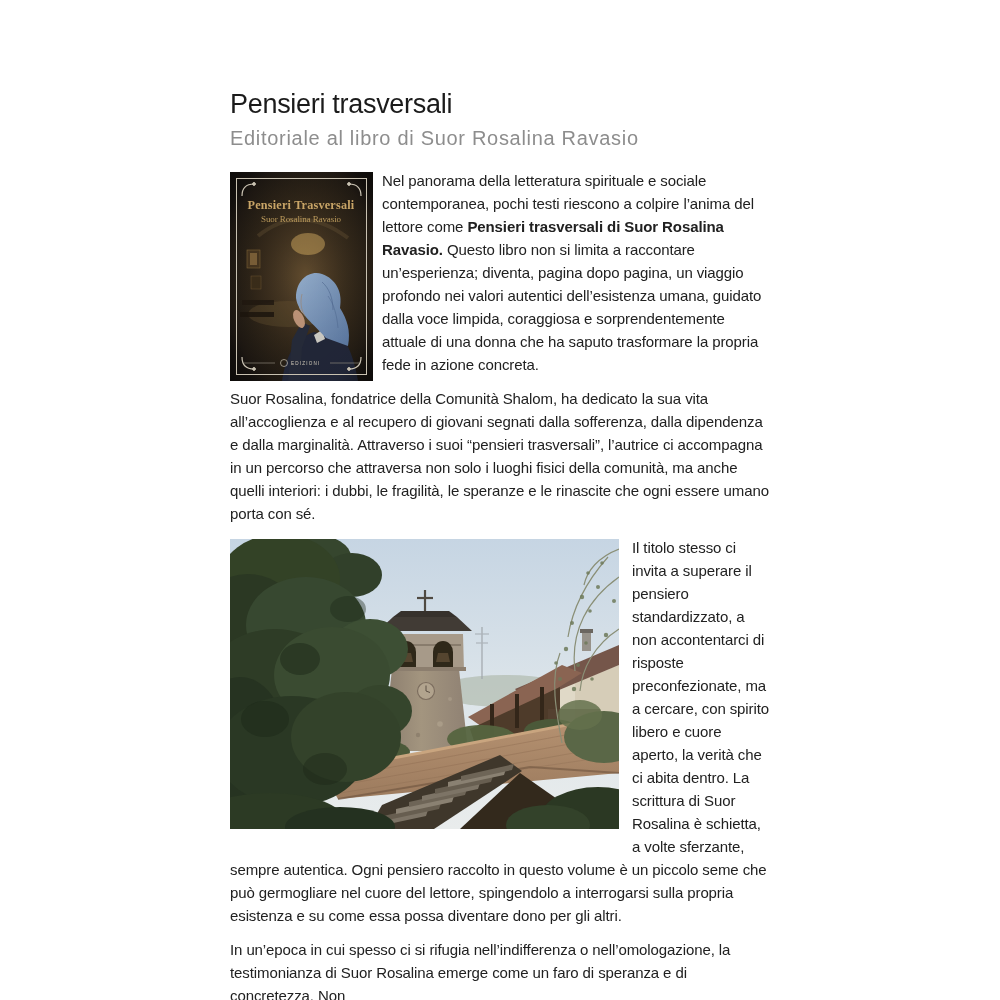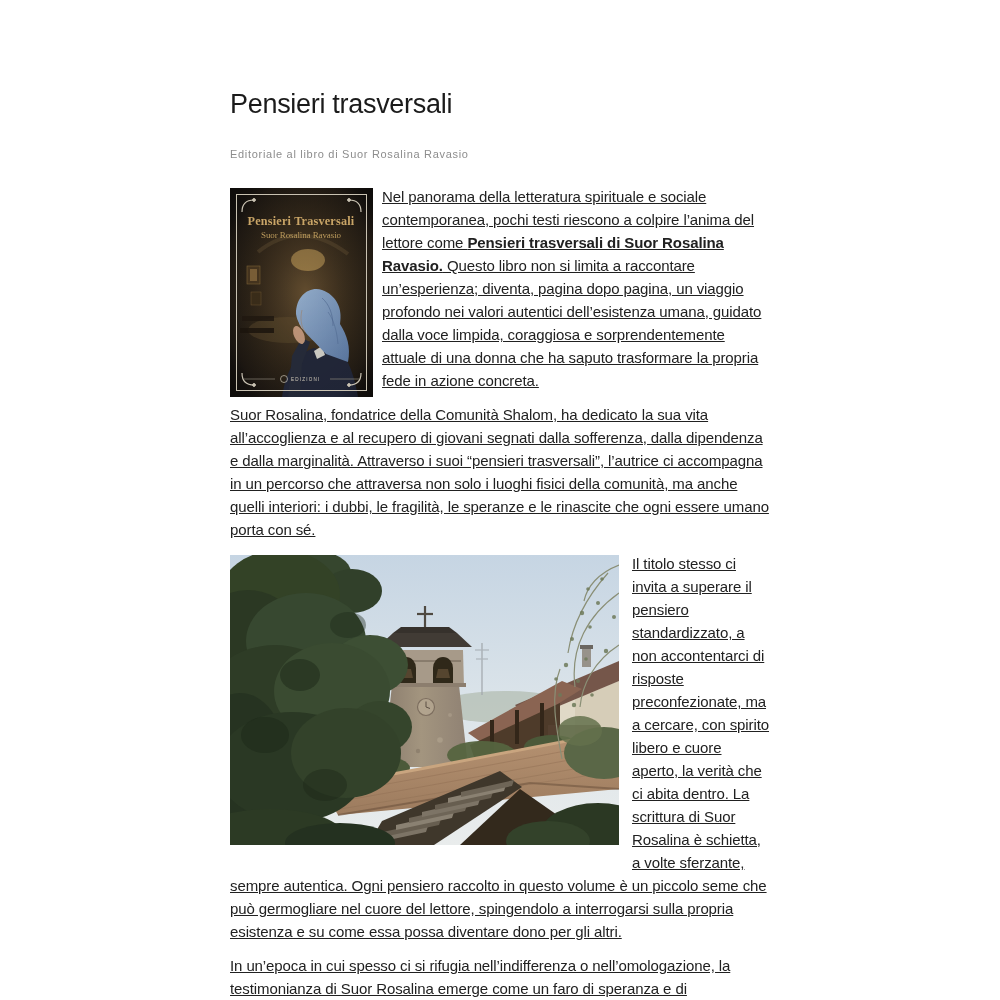--- a/index.html
+++ b/index.html
@@ -3,23 +3,23 @@
 <meta charset="utf-8">
 <style>
   html,body{margin:0;padding:0;}
   body{
     width:1000px;height:1000px;background:#ffffff;position:relative;overflow:hidden;
     font-family:"Liberation Sans",sans-serif;
     -webkit-font-smoothing:antialiased;
   }
   .content{position:absolute;left:230px;top:88px;width:540px;}
   .page-title{margin:0;font-size:27px;font-weight:500;color:#1b1b1b;letter-spacing:-0.3px;line-height:32px;}
-  .page-subtitle{margin-top:25px;font-size:11px;color:#8d8d8d;letter-spacing:0.7px;line-height:19px;}
+  .page-subtitle{margin-top:9px;font-size:20px;color:#8d8d8d;letter-spacing:0.7px;line-height:19px;}
   .article{margin-top:21px;font-size:15px;line-height:23px;color:#212121;letter-spacing:-0.1px;text-align:left;}
-  .article p{margin:0 0 11px 0;text-decoration:underline;}
+  .article p{margin:0 0 11px 0;}
   .article p:last-child{margin-bottom:0;}
   .article b{font-weight:700;}
   .cover-float{float:left;width:143px;height:209px;margin:3px 9px 0 0;}
   .photo-float{float:left;width:389px;height:290px;margin:3px 13px 12px 0;}
   svg{display:block;}
 </style>
 </head>
 <body>
 
 <div class="content">

